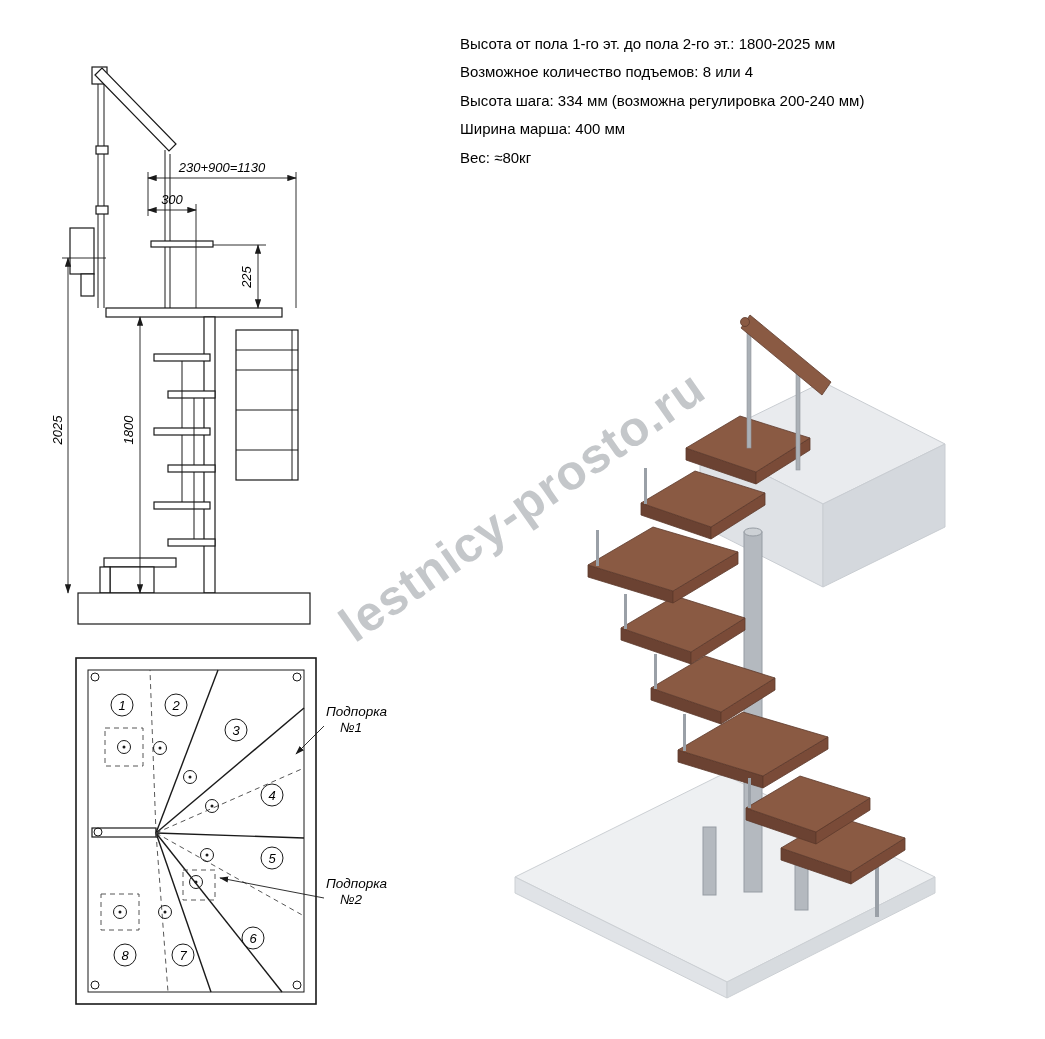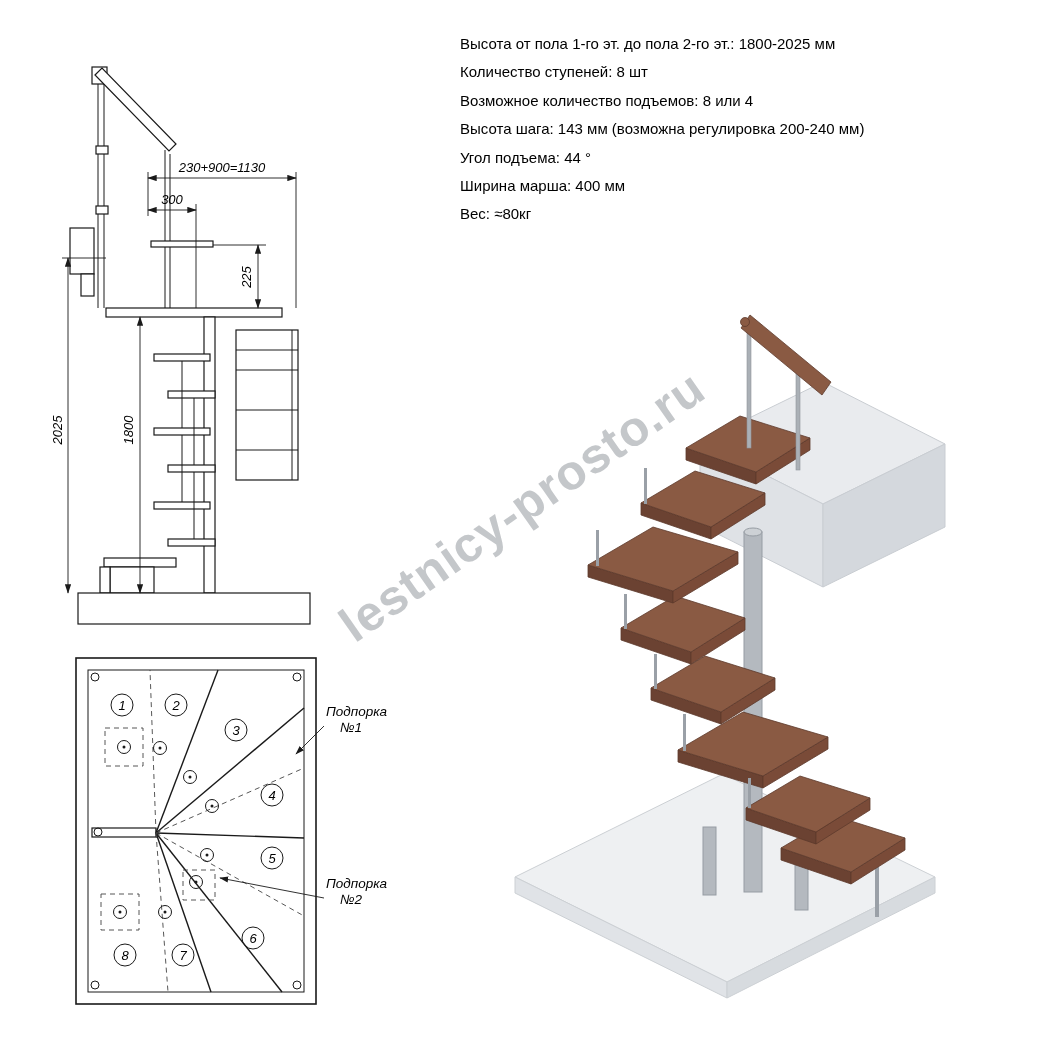--- a/index.html
+++ b/index.html
@@ -20,24 +20,22 @@
   .dim{stroke:#1a1a1a;stroke-width:0.9;fill:none}
   .watermark{left:262px;top:478px;width:520px;text-align:center;font-size:49px;font-weight:bold;
     letter-spacing:1px;color:#aeb2b6;opacity:.72;transform:rotate(-35deg);
     text-shadow:1px 1px 0 #ffffff; pointer-events:none; z-index:10}
 </style>
 </head>
 <body>
 
 <div class="abs specs">
   <div>Высота от пола 1-го эт. до пола 2-го эт.: 1800-2025 мм</div>
-  <div>Количество ступеней: 8 шт</div>
   <div>Возможное количество подъемов: 8 или 4</div>
-  <div>Высота шага: 143 мм (возможна регулировка 200-240 мм)</div>
-  <div>Угол подъема: 44 °</div>
+  <div>Высота шага: 334 мм (возможна регулировка 200-240 мм)</div>
   <div>Ширина марша: 400 мм</div>
   <div>Вес: ≈80кг</div>
 </div>
 
 <svg style="left:48px;top:58px" width="290" height="580" viewBox="0 0 290 580">
   <defs>
     <marker id="arwE" viewBox="0 0 12 8" refX="11" refY="4" markerWidth="11" markerHeight="7" orient="auto-start-reverse">
       <path d="M0,0 L12,4 L0,8 Z" fill="#1a1a1a"></path>
     </marker>
   </defs>

